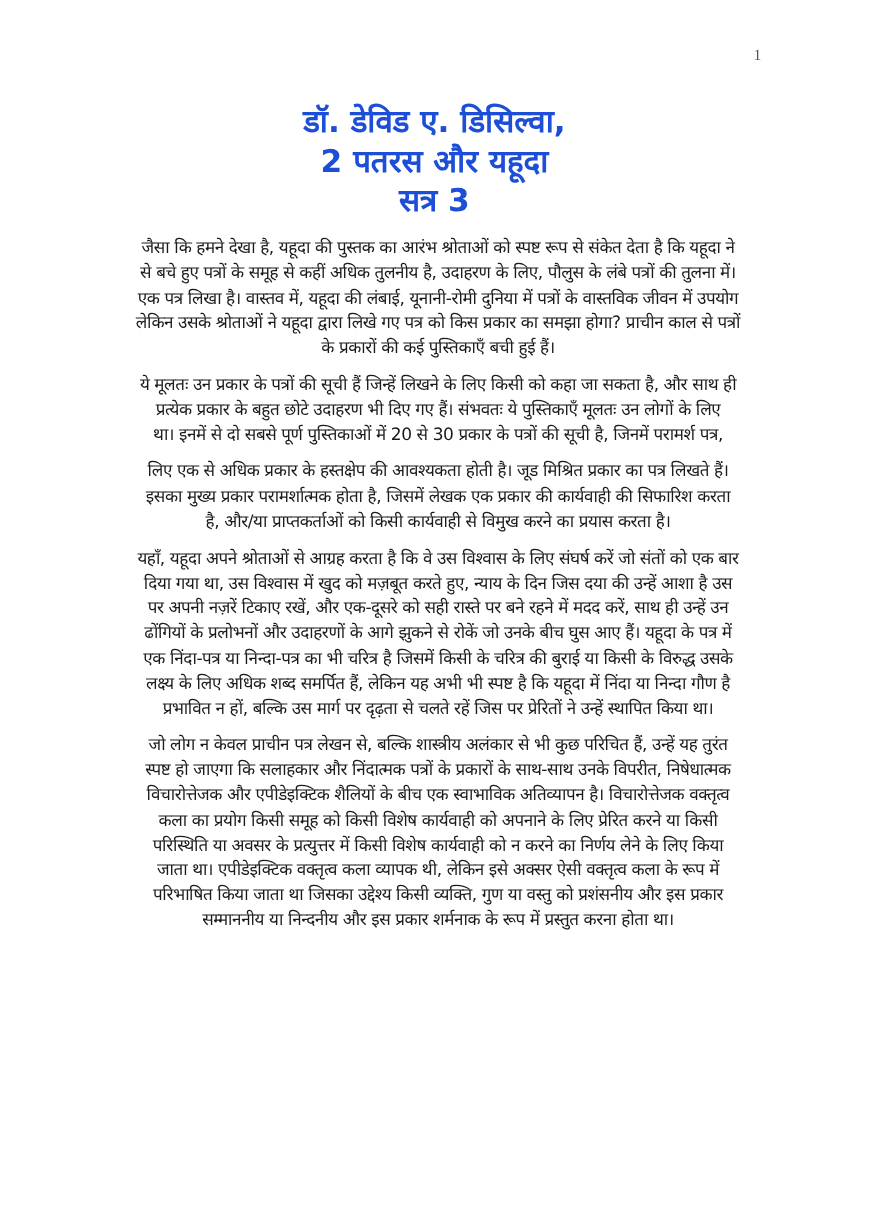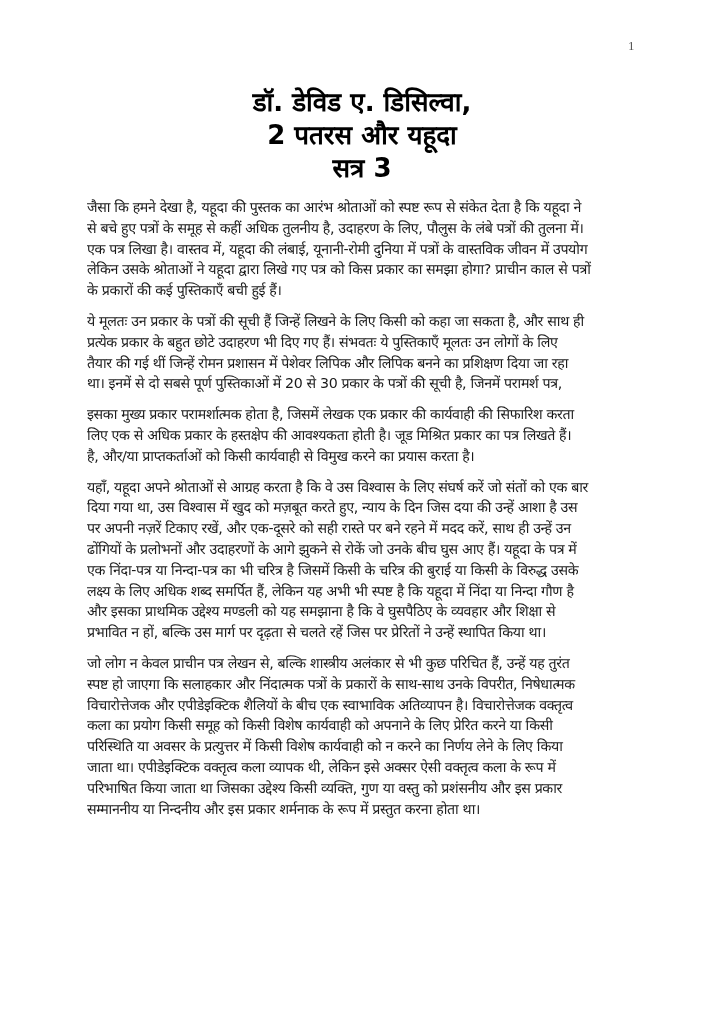--- a/index.html
+++ b/index.html
@@ -4,27 +4,27 @@
 <style>
   html, body { margin: 0; padding: 0; background: #ffffff; }
   body { width: 724px; height: 1024px; position: relative; overflow: hidden; }
   .page { position: absolute; left: 0; top: 0; width: 724px; height: 1024px; background: #ffffff; }
   .page-number {
     position: absolute; left: 628px; top: 38px;
     font-family: "Liberation Serif", serif; font-size: 13px; color: #555;
   }
   .title-block {
     position: absolute; left: 0; top: 86px; width: 724px; text-align: center;
-    font-family: "DejaVu Sans", sans-serif; font-weight: bold; color: #000000;
+    font-family: "DejaVu Sans", sans-serif; font-weight: bold; color: #1d4ed8;
   }
   .title-line { font-size: 26px; line-height: 33px; display: block; }
   .body {
     position: absolute; left: 87px; top: 197px; width: 556px;
     font-family: "DejaVu Sans", sans-serif; font-size: 14.2px; line-height: 20.8px;
-    color: #1a1a1a; letter-spacing: -0.35px;
+    color: #1a1a1a; letter-spacing: -0.35px; text-align: center;
   }
   .para { margin: 0 0 10px 0; }
   .line { display: block; white-space: nowrap; }
 </style>
 </head>
 <body>
 
 <div class="page">
   <div class="page-number">1</div>
 
@@ -38,36 +38,34 @@
     <p class="para">
       <span class="line">जैसा कि हमने देखा है, यहूदा की पुस्तक का आरंभ श्रोताओं को स्पष्ट रूप से संकेत देता है कि यहूदा ने</span>
       <span class="line">से बचे हुए पत्रों के समूह से कहीं अधिक तुलनीय है, उदाहरण के लिए, पौलुस के लंबे पत्रों की तुलना में।</span>
       <span class="line">एक पत्र लिखा है। वास्तव में, यहूदा की लंबाई, यूनानी-रोमी दुनिया में पत्रों के वास्तविक जीवन में उपयोग</span>
       <span class="line">लेकिन उसके श्रोताओं ने यहूदा द्वारा लिखे गए पत्र को किस प्रकार का समझा होगा? प्राचीन काल से पत्रों</span>
       <span class="line">के प्रकारों की कई पुस्तिकाएँ बची हुई हैं।</span>
     </p>
     <p class="para">
       <span class="line">ये मूलतः उन प्रकार के पत्रों की सूची हैं जिन्हें लिखने के लिए किसी को कहा जा सकता है, और साथ ही</span>
       <span class="line">प्रत्येक प्रकार के बहुत छोटे उदाहरण भी दिए गए हैं। संभवतः ये पुस्तिकाएँ मूलतः उन लोगों के लिए</span>
-      <span class="line">तैयार की गई थीं जिन्हें रोमन प्रशासन में पेशेवर लिपिक और लिपिक बनने का प्रशिक्षण दिया जा रहा</span>
       <span class="line">था। इनमें से दो सबसे पूर्ण पुस्तिकाओं में 20 से 30 प्रकार के पत्रों की सूची है, जिनमें परामर्श पत्र,</span>
     </p>
     <p class="para">
+      <span class="line">लिए एक से अधिक प्रकार के हस्तक्षेप की आवश्यकता होती है। जूड मिश्रित प्रकार का पत्र लिखते हैं।</span>
       <span class="line">इसका मुख्य प्रकार परामर्शात्मक होता है, जिसमें लेखक एक प्रकार की कार्यवाही की सिफारिश करता</span>
-      <span class="line">लिए एक से अधिक प्रकार के हस्तक्षेप की आवश्यकता होती है। जूड मिश्रित प्रकार का पत्र लिखते हैं।</span>
       <span class="line">है, और/या प्राप्तकर्ताओं को किसी कार्यवाही से विमुख करने का प्रयास करता है।</span>
     </p>
     <p class="para">
       <span class="line">यहाँ, यहूदा अपने श्रोताओं से आग्रह करता है कि वे उस विश्वास के लिए संघर्ष करें जो संतों को एक बार</span>
       <span class="line">दिया गया था, उस विश्वास में खुद को मज़बूत करते हुए, न्याय के दिन जिस दया की उन्हें आशा है उस</span>
       <span class="line">पर अपनी नज़रें टिकाए रखें, और एक-दूसरे को सही रास्ते पर बने रहने में मदद करें, साथ ही उन्हें उन</span>
       <span class="line">ढोंगियों के प्रलोभनों और उदाहरणों के आगे झुकने से रोकें जो उनके बीच घुस आए हैं। यहूदा के पत्र में</span>
       <span class="line">एक निंदा-पत्र या निन्दा-पत्र का भी चरित्र है जिसमें किसी के चरित्र की बुराई या किसी के विरुद्ध उसके</span>
       <span class="line">लक्ष्य के लिए अधिक शब्द समर्पित हैं, लेकिन यह अभी भी स्पष्ट है कि यहूदा में निंदा या निन्दा गौण है</span>
-      <span class="line">और इसका प्राथमिक उद्देश्य मण्डली को यह समझाना है कि वे घुसपैठिए के व्यवहार और शिक्षा से</span>
       <span class="line">प्रभावित न हों, बल्कि उस मार्ग पर दृढ़ता से चलते रहें जिस पर प्रेरितों ने उन्हें स्थापित किया था।</span>
     </p>
     <p class="para">
       <span class="line">जो लोग न केवल प्राचीन पत्र लेखन से, बल्कि शास्त्रीय अलंकार से भी कुछ परिचित हैं, उन्हें यह तुरंत</span>
       <span class="line">स्पष्ट हो जाएगा कि सलाहकार और निंदात्मक पत्रों के प्रकारों के साथ-साथ उनके विपरीत, निषेधात्मक</span>
       <span class="line">विचारोत्तेजक और एपीडेइक्टिक शैलियों के बीच एक स्वाभाविक अतिव्यापन है। विचारोत्तेजक वक्तृत्व</span>
       <span class="line">कला का प्रयोग किसी समूह को किसी विशेष कार्यवाही को अपनाने के लिए प्रेरित करने या किसी</span>
       <span class="line">परिस्थिति या अवसर के प्रत्युत्तर में किसी विशेष कार्यवाही को न करने का निर्णय लेने के लिए किया</span>
       <span class="line">जाता था। एपीडेइक्टिक वक्तृत्व कला व्यापक थी, लेकिन इसे अक्सर ऐसी वक्तृत्व कला के रूप में</span>
       <span class="line">परिभाषित किया जाता था जिसका उद्देश्य किसी व्यक्ति, गुण या वस्तु को प्रशंसनीय और इस प्रकार</span>

